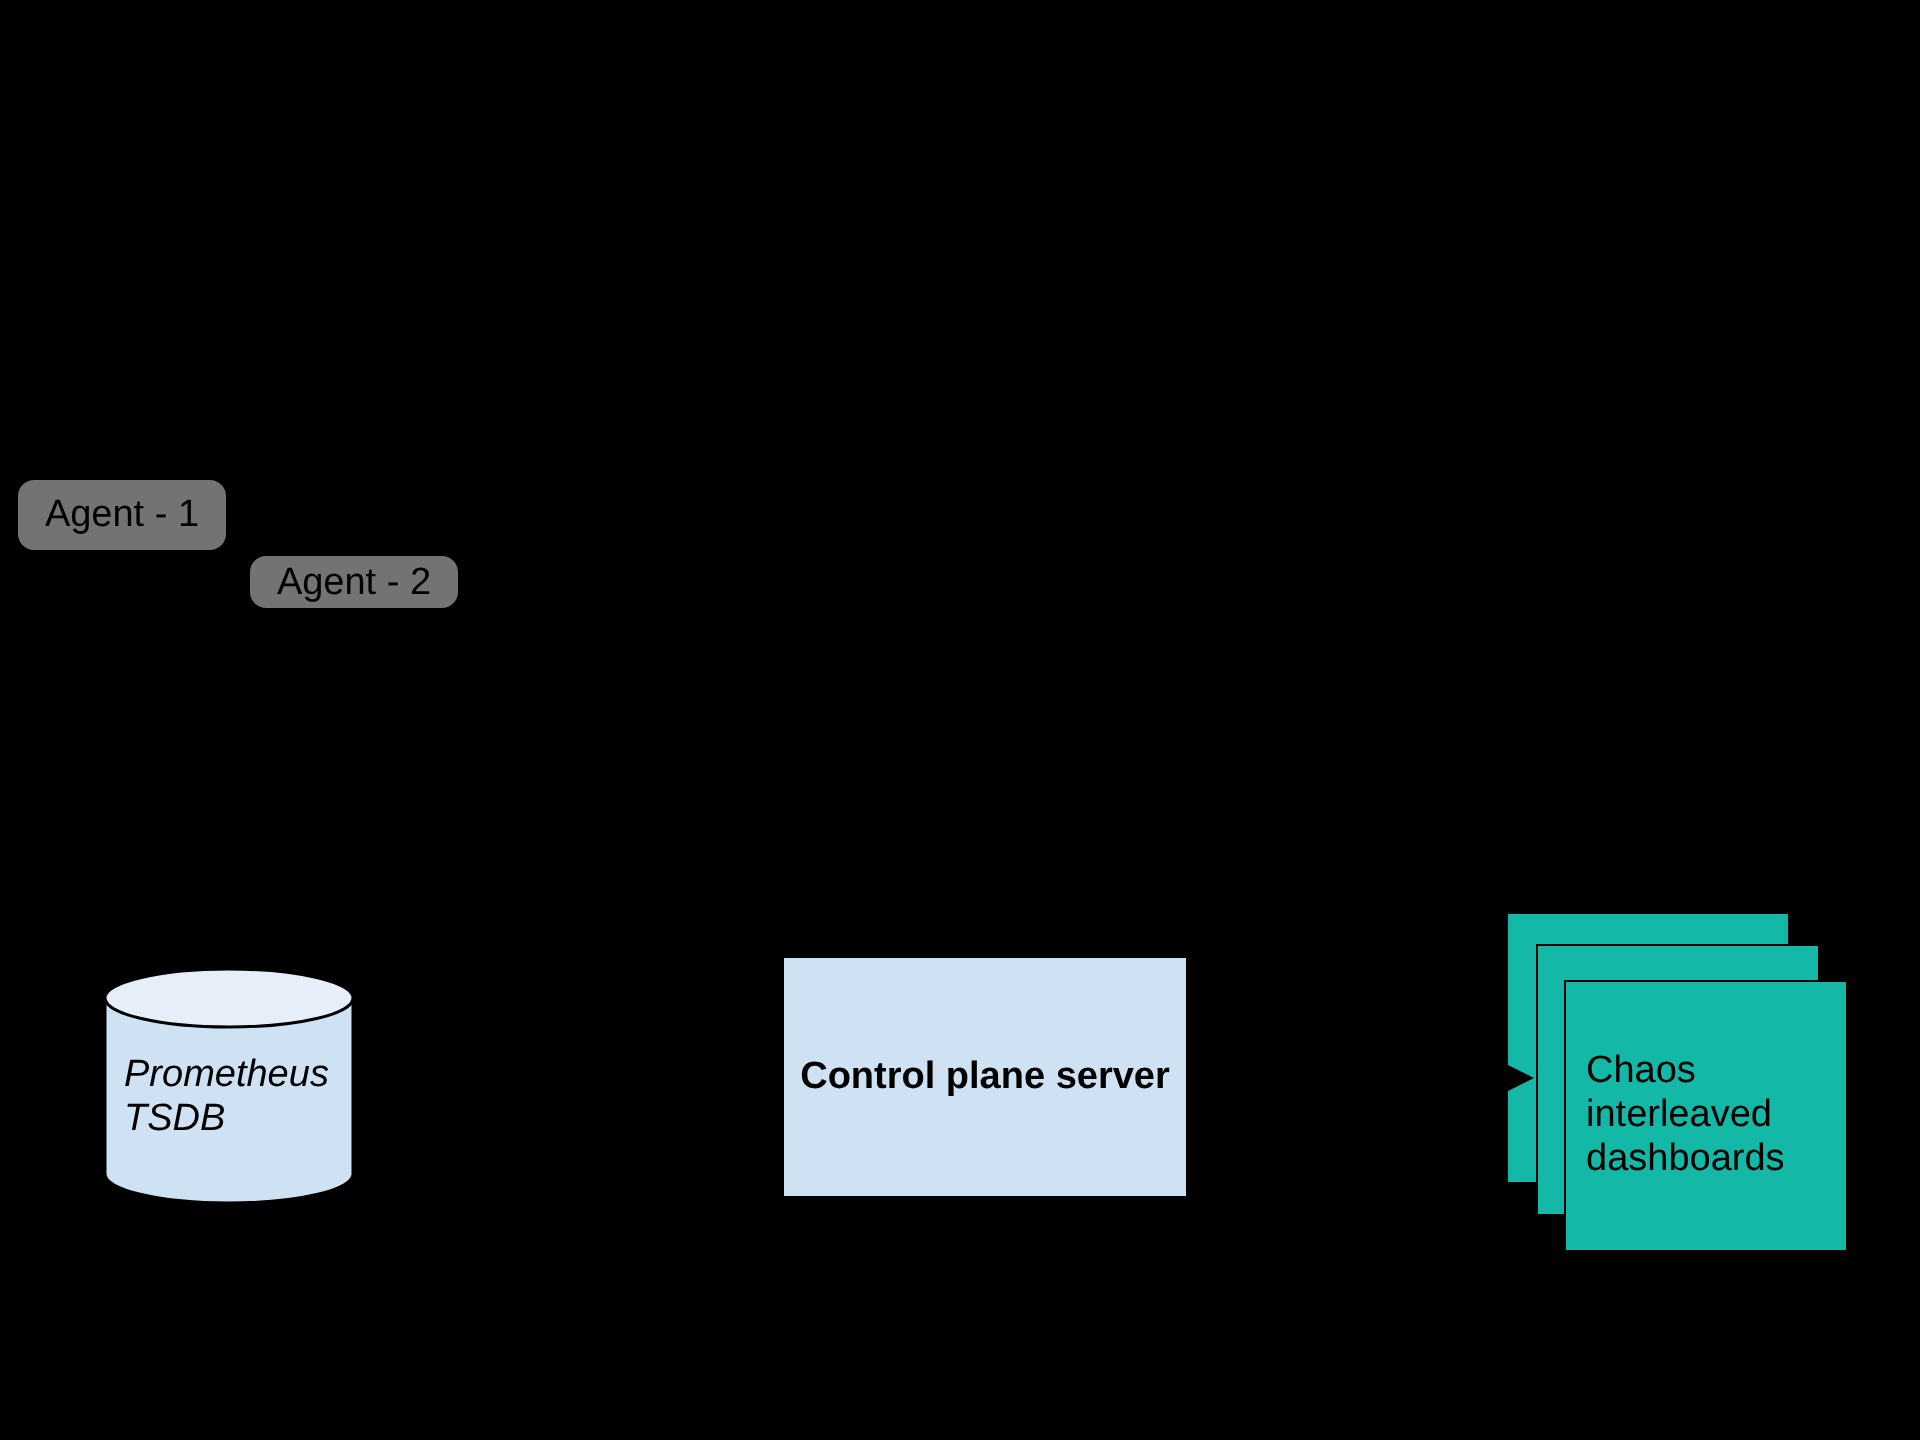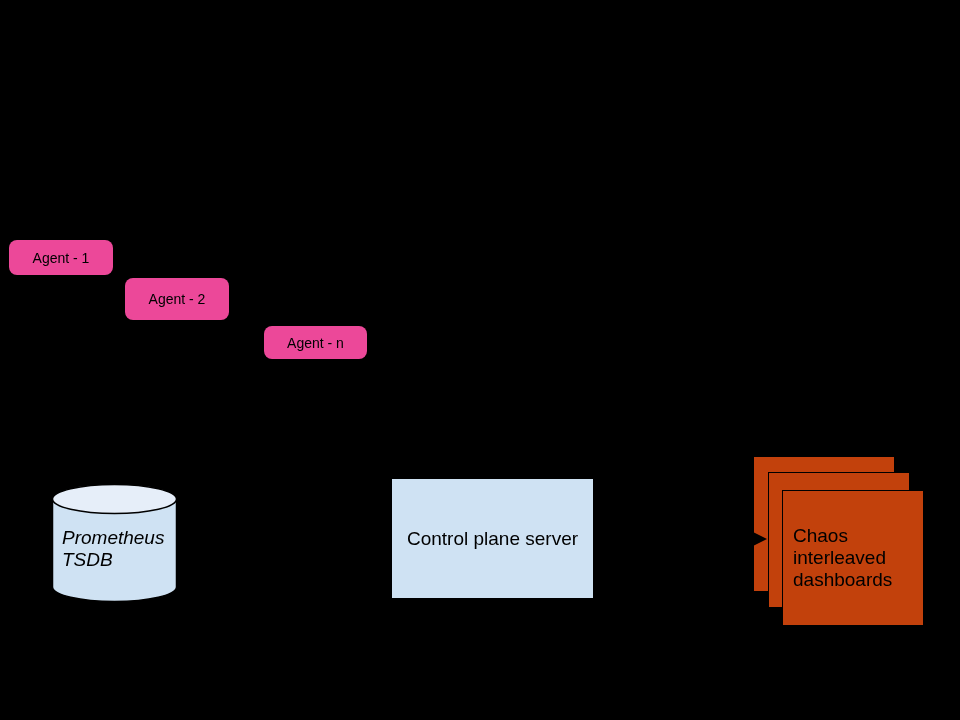--- a/index.html
+++ b/index.html
@@ -12,31 +12,31 @@
     width: 960px;
     height: 720px;
     background: #000000;
     overflow: hidden;
     font-family: "Liberation Sans", sans-serif;
     color: #000000;
   }
   
   .agent {
     position: absolute;
-    background: #ec4899;
+    background: #737373;
     border-radius: 8px;
     display: flex;
     align-items: center;
     justify-content: center;
-    font-size: 14px;
+    font-size: 19px;
     line-height: 1;
     white-space: nowrap;
   }
   .agent-1 { left: 9px;   top: 240px; width: 104px; height: 35px; }
-  .agent-2 { left: 125px; top: 278px; width: 104px; height: 42px; text-align: center; }
+  .agent-2 { left: 125px; top: 278px; width: 104px; height: 26px; text-align: center; }
   .agent-n { left: 264px; top: 326px; width: 103px; height: 33px; }
 
   
   .cylinder {
     position: absolute;
     left: 51px;
     top: 483px;
     width: 127px;
     height: 120px;
   }
@@ -57,20 +57,21 @@
     top: 479px;
     width: 201px;
     height: 119px;
     background: #cfe2f3;
     display: flex;
     align-items: center;
     justify-content: center;
     text-align: center;
     font-size: 19px;
     line-height: 22px;
+    font-weight: bold;
   }
 
   
   .connector-line {
     position: absolute;
     left: 593px;
     top: 537px;
     width: 161px;
     height: 2px;
     background: #000000;
@@ -85,21 +86,21 @@
     border-top: 7px solid transparent;
     border-bottom: 7px solid transparent;
     z-index: 5;
   }
 
   
   .dash-card {
     position: absolute;
     width: 142px;
     height: 136px;
-    background: #c2410c;
+    background: #14b8a6;
     border: 1.5px solid #000000;
     box-sizing: border-box;
   }
   .dash-back   { left: 753px; top: 456px; z-index: 1; }
   .dash-middle { left: 768px; top: 472px; z-index: 2; }
   .dash-front  {
     left: 782px; top: 490px; z-index: 6;
     display: flex;
     align-items: center;
   }
@@ -113,23 +114,20 @@
 </head>
 <body>
 
 <div class="canvas">
 
   <div class="agent agent-1">
     <span>Agent - 1</span>
   </div>
   <div class="agent agent-2">
     <span>Agent - 2</span>
-  </div>
-  <div class="agent agent-n">
-    <span>Agent - n</span>
   </div>
 
   <div class="cylinder">
     <svg width="127" height="120" viewBox="0 0 127 120">
       <path d="M 1.5,16 L 1.5,104 A 62,14.5 0 0 0 125.5,104 L 125.5,16" stroke="#000000" stroke-width="1.5" fill="#cfe2f3"></path>
       <ellipse cx="63.5" cy="16" rx="62" ry="14.5" stroke="#000000" stroke-width="1.5" fill="#e6eef9"></ellipse>
     </svg>
     <div class="cylinder-label">
       <span>Prometheus</span><br>
       <span>TSDB</span>

